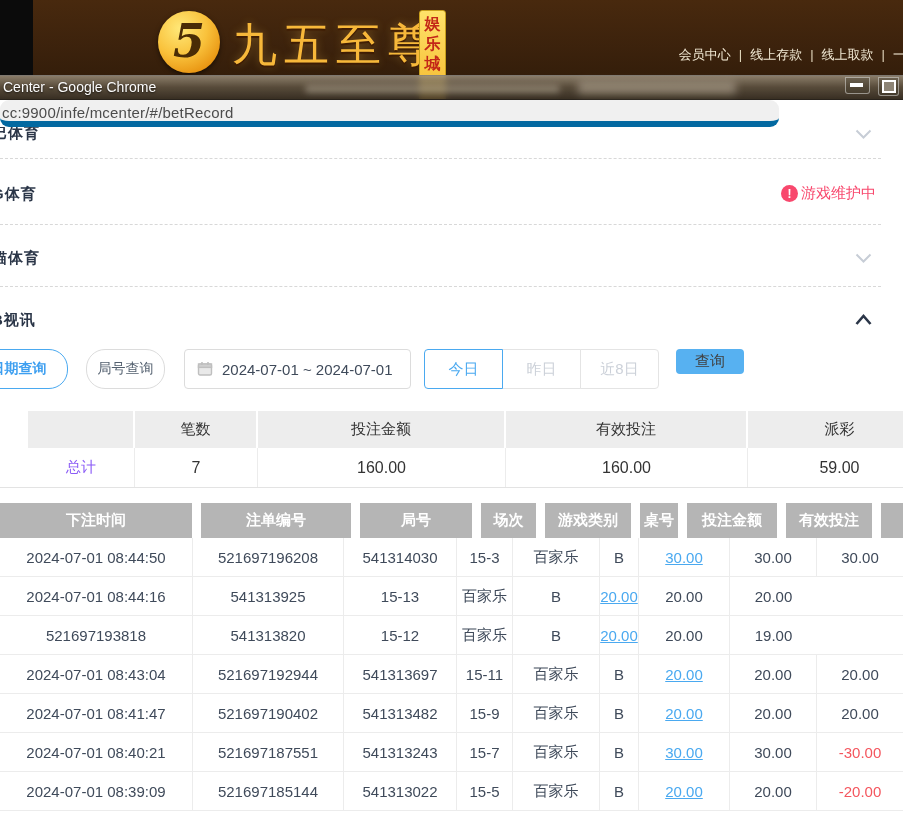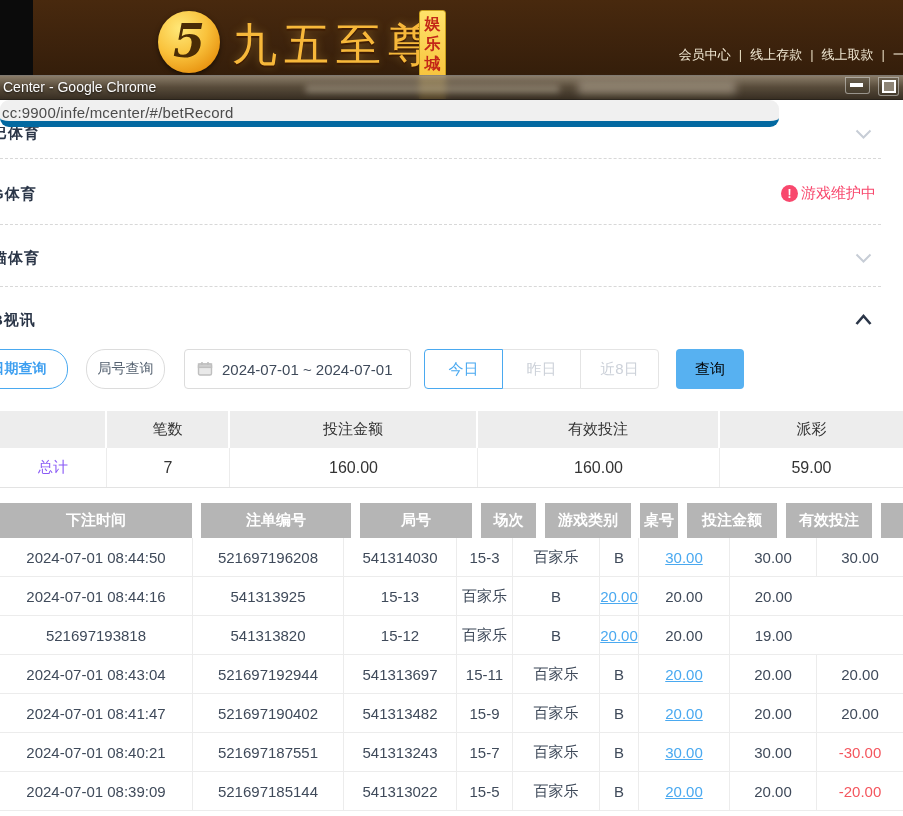--- a/index.html
+++ b/index.html
@@ -74,26 +74,26 @@
   .btn-round{left:86px;width:79px;border:1px solid #dcdcdc;color:#525f6e;}
   .datebox{position:absolute;left:184px;top:0;width:227px;height:40px;border:1px solid #dcdcdc;
     border-radius:4px;box-sizing:border-box;display:flex;align-items:center;padding-left:12px;gap:9px;
     font-size:15px;color:#3f4a5a;background:#fff;cursor:pointer;}
   .seg{position:absolute;left:424px;top:0;display:flex;}
   .seg button{width:79px;height:40px;background:#fff;font-size:15px;box-sizing:border-box;
     font-family:inherit;cursor:pointer;padding:0;}
   .seg button.active{border:1px solid #4aa9f0;color:#4aa9f0;position:relative;z-index:2;border-radius:4px 0 0 4px;}
   .seg button.idle{border:1px solid #e4e4e4;color:#ccd1d9;margin-left:-1px;}
   .seg button:last-child{border-radius:0 4px 4px 0;}
-  .btn-search{position:absolute;left:676px;top:0;width:68px;height:40px;background:#57b1f1;color:#000000;
+  .btn-search{position:absolute;left:676px;top:0;width:68px;height:25px;background:#57b1f1;color:#404040;
     border:none;border-radius:4px;font-size:15px;font-family:inherit;cursor:pointer;}
 
   
   .summary{position:absolute;top:284px;left:0;width:903px;}
-  .sum-head,.sum-row{display:grid;grid-template-columns:107px 123px 248px 242px 183px;}
+  .sum-head,.sum-row{display:grid;grid-template-columns:107px 123px 248px 242px 183px;padding-left:28px;}
   .sum-head{height:37px;}
   .sum-head div{background:#ededed;border-right:2px solid #fff;display:flex;align-items:center;
     justify-content:center;font-size:15px;color:#333;}
   .sum-head div:last-child{border-right:none;}
   .sum-row{height:39px;border-bottom:1px solid #e3e3e3;}
   .sum-row div{display:flex;align-items:center;justify-content:center;font-size:16px;color:#333;
     border-right:1px solid #ececec;}
   .sum-row div:last-child{border-right:none;}
   .sum-row .rowlabel{font-size:15px;color:#8b5cf6;}
 

